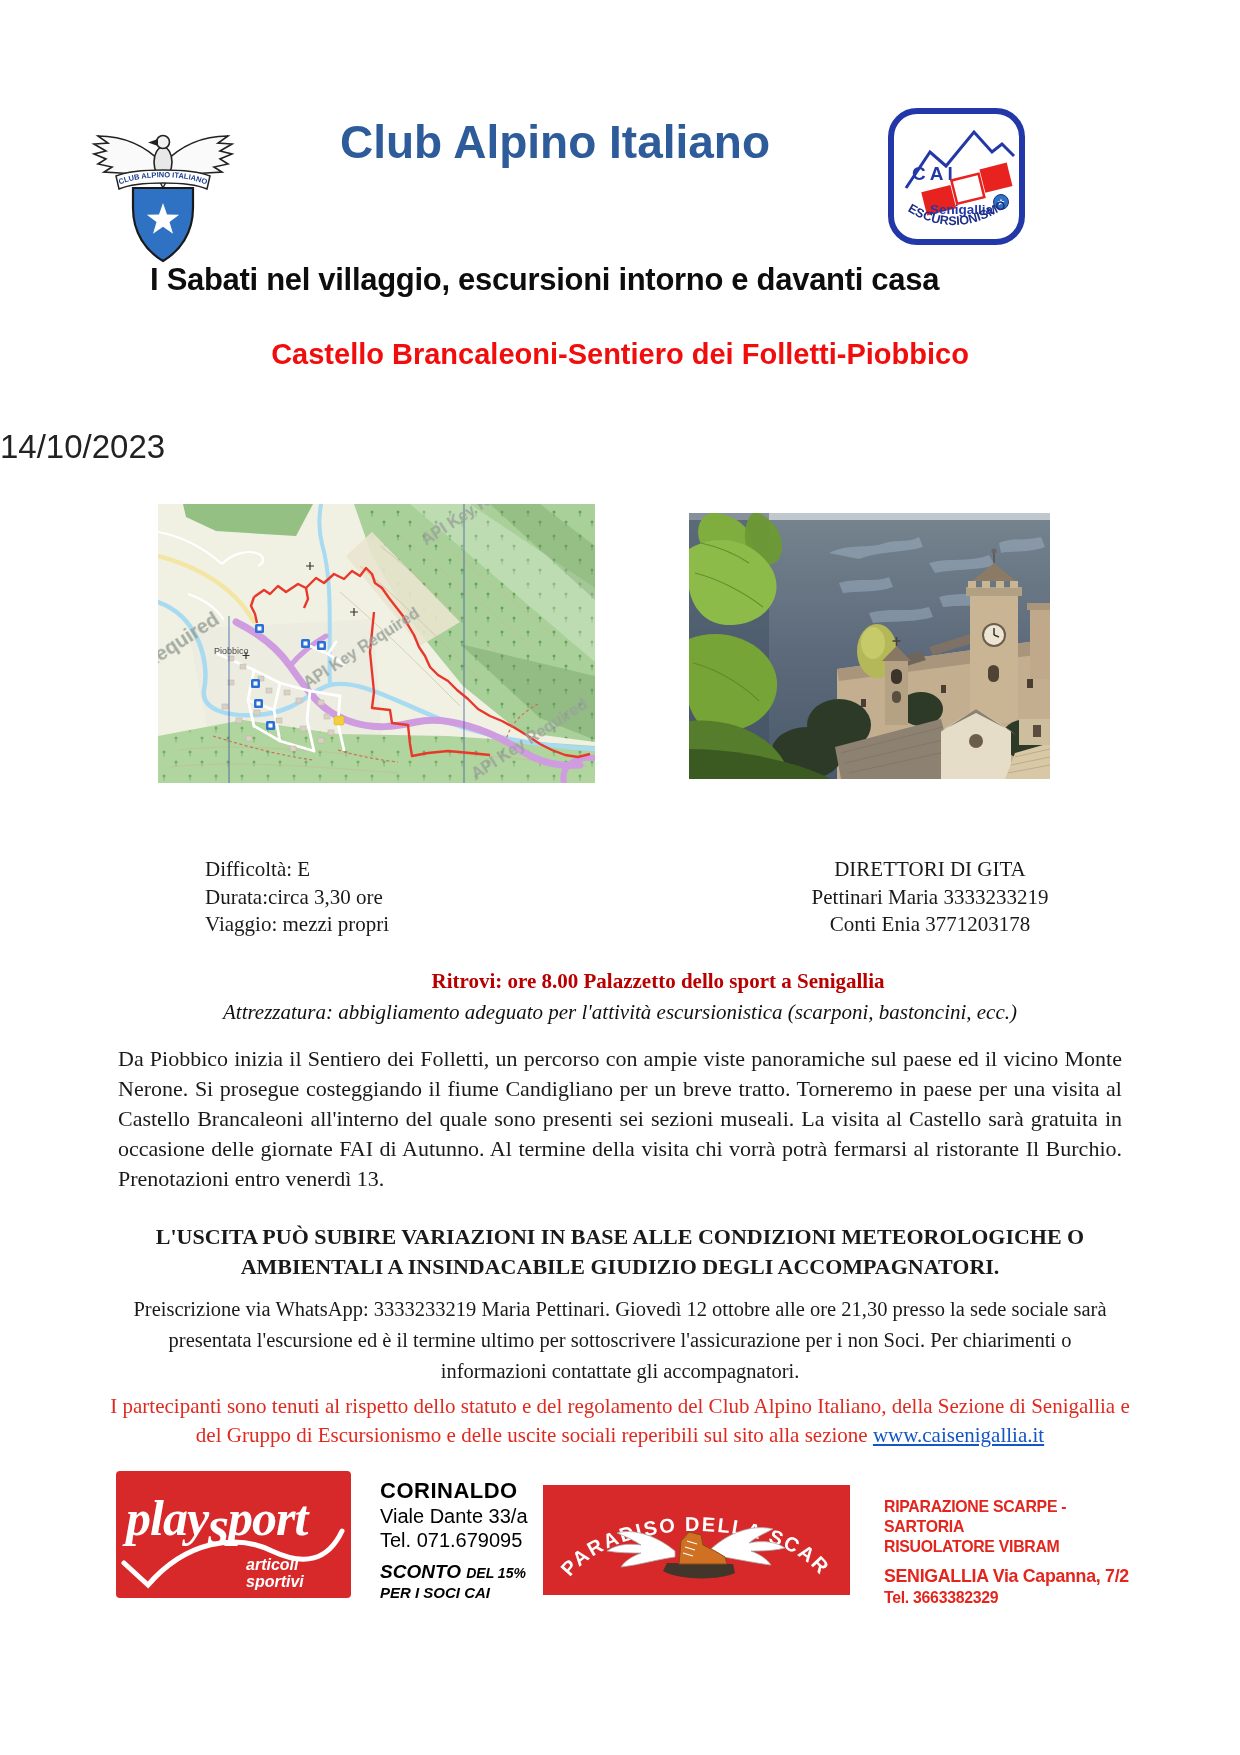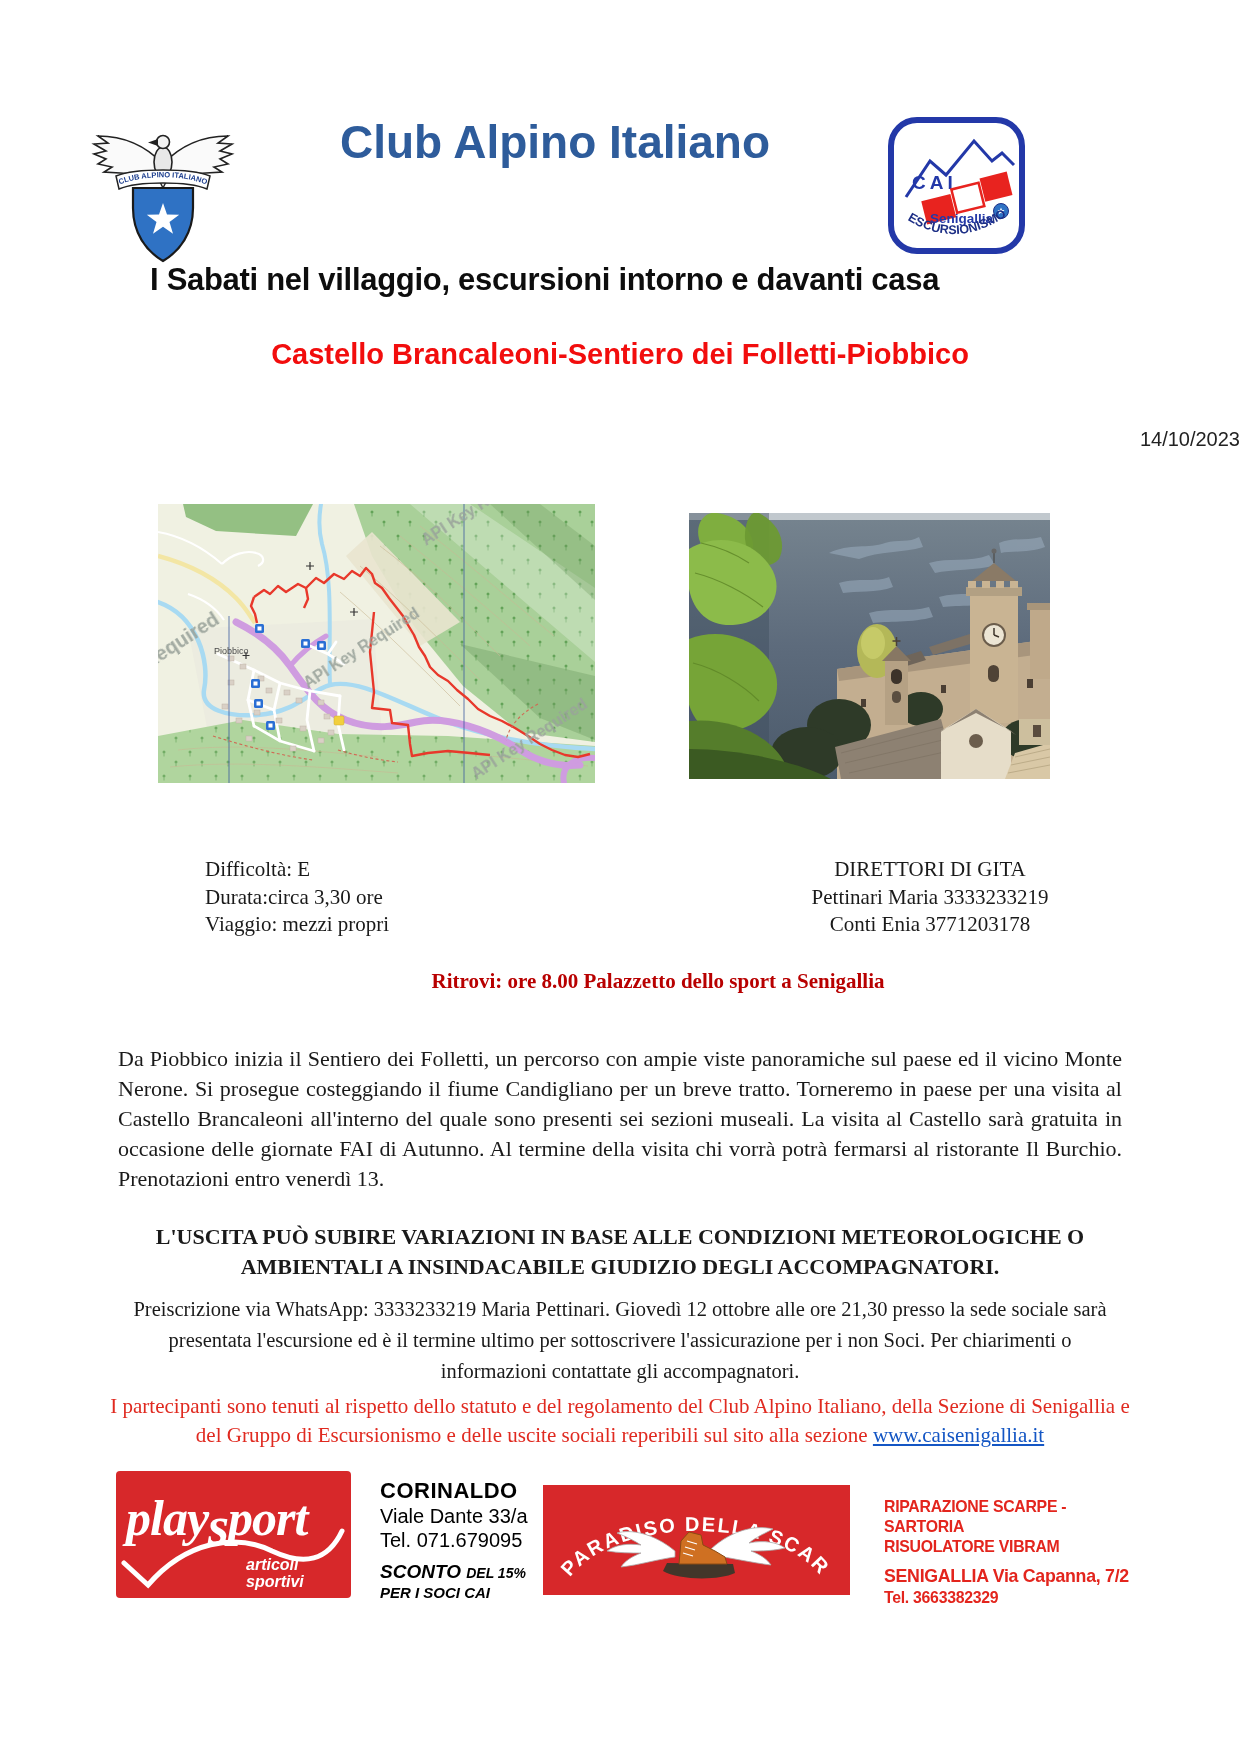--- a/index.html
+++ b/index.html
@@ -7,28 +7,28 @@
         font-family:"Liberation Serif",serif;color:#1a1a1a;margin:0 auto;}
   .abs{position:absolute;}
 
   
   .eagle-logo{left:88px;top:112px;width:150px;height:155px;}
   .titles{left:200px;top:116px;width:710px;text-align:center;}
   .main-title{font-family:"Liberation Sans",sans-serif;font-weight:700;font-size:46px;line-height:53px;
               color:#2e5c9b;margin:0;}
   .sub-title{font-family:"Liberation Sans",sans-serif;font-weight:400;font-size:34px;line-height:38px;
              color:#3e6fae;margin:16px 0 0 0;}
-  .esc-badge{left:888px;top:117px;width:137px;height:137px;}
+  .esc-badge{left:888px;top:108px;width:137px;height:137px;}
 
   .headline{left:150px;top:262px;font-family:"Liberation Sans",sans-serif;font-weight:700;
             font-size:31px;color:#0d0d0d;letter-spacing:-0.3px;}
   .event-title{left:0;top:338px;width:1240px;text-align:center;font-family:"Liberation Sans",sans-serif;
                font-weight:700;font-size:29px;color:#f20d0d;}
-  .event-date{left:0;top:428px;width:1240px;text-align:right;font-family:"Liberation Sans",sans-serif;
-              font-size:20px;color:#222;}
+  .event-date{left:0;top:428px;width:1240px;text-align:left;font-family:"Liberation Sans",sans-serif;
+              font-size:33px;color:#222;}
 
   .map-fig{left:158px;top:504px;width:437px;height:279px;}
   .photo-fig{left:689px;top:513px;width:361px;height:266px;}
 
   .details-left{left:205px;top:856px;font-size:21px;line-height:27.5px;}
   .details-right{left:745px;top:856px;width:370px;text-align:center;font-size:21px;line-height:27.5px;}
   .meeting{left:0;top:969px;width:1240px;text-align:center;font-weight:700;font-size:21px;color:#b80000;padding-left:38px;}
   .equipment{left:0;top:1000px;width:1240px;text-align:center;font-style:italic;font-size:21px;color:#111;}
   .description{left:118px;top:1044px;width:1004px;font-size:22px;line-height:30px;text-align:justify;margin:0;}
   .warning{left:120px;top:1222px;width:1000px;font-size:22px;line-height:30px;font-weight:700;text-align:center;margin:0;}
@@ -327,20 +327,21 @@
     <div>Durata:circa 3,30 ore</div>
     <div>Viaggio: mezzi propri</div>
   </div>
   <div class="abs details-right">
     <div>DIRETTORI DI GITA</div>
     <div>Pettinari Maria 3333233219</div>
     <div>Conti Enia 3771203178</div>
   </div>
 
   <div class="abs meeting">Ritrovi: ore 8.00 Palazzetto dello sport a Senigallia</div>
+  <div class="abs equipment">Attrezzatura: abbigliamento adeguato per l'attività escursionistica (scarponi, bastoncini, ecc.)</div>
   <p class="abs description">Da Piobbico inizia il Sentiero dei Folletti, un percorso con ampie viste panoramiche sul paese ed il vicino Monte Nerone. Si prosegue costeggiando il fiume Candigliano per un breve tratto. Torneremo in paese per una visita al Castello Brancaleoni all'interno del quale sono presenti sei sezioni museali. La visita al Castello sarà gratuita in occasione delle giornate FAI di Autunno. Al termine della visita chi vorrà potrà fermarsi al ristorante Il Burchio. Prenotazioni entro venerdì 13.</p>
   <p class="abs warning">L'USCITA PUÒ SUBIRE VARIAZIONI IN BASE ALLE CONDIZIONI METEOROLOGICHE O AMBIENTALI A INSINDACABILE GIUDIZIO DEGLI ACCOMPAGNATORI.</p>
   <p class="abs registration">Preiscrizione via WhatsApp: 3333233219 Maria Pettinari. Giovedì 12 ottobre alle ore 21,30 presso la sede sociale sarà presentata l'escursione ed è il termine ultimo per sottoscrivere l'assicurazione per i non Soci. Per chiarimenti o informazioni contattate gli accompagnatori.</p>
   <p class="abs rules"><span>I partecipanti sono tenuti al rispetto dello statuto e del regolamento del Club Alpino Italiano, della Sezione di Senigallia e del Gruppo di Escursionismo e delle uscite sociali reperibili sul sito alla sezione </span><a class="site-link">www.caisenigallia.it</a></p>
 
   <div class="abs playsport-logo">
     <svg width="235" height="127" viewBox="0 0 235 127">
       <rect width="235" height="127" rx="4" fill="#d7282a"></rect>
       <text x="10" y="64" font-family="Liberation Serif, serif" font-style="italic" font-weight="bold" font-size="50" fill="#ffffff" letter-spacing="-1"><tspan>play</tspan><tspan dy="9" font-size="54">s</tspan><tspan dy="-9">port</tspan></text>
       <path d="M8,92 L32,114 C70,70 120,62 156,80 C188,95 212,90 226,60" stroke="#ffffff" stroke-width="5" fill="none" stroke-linecap="round"></path>

